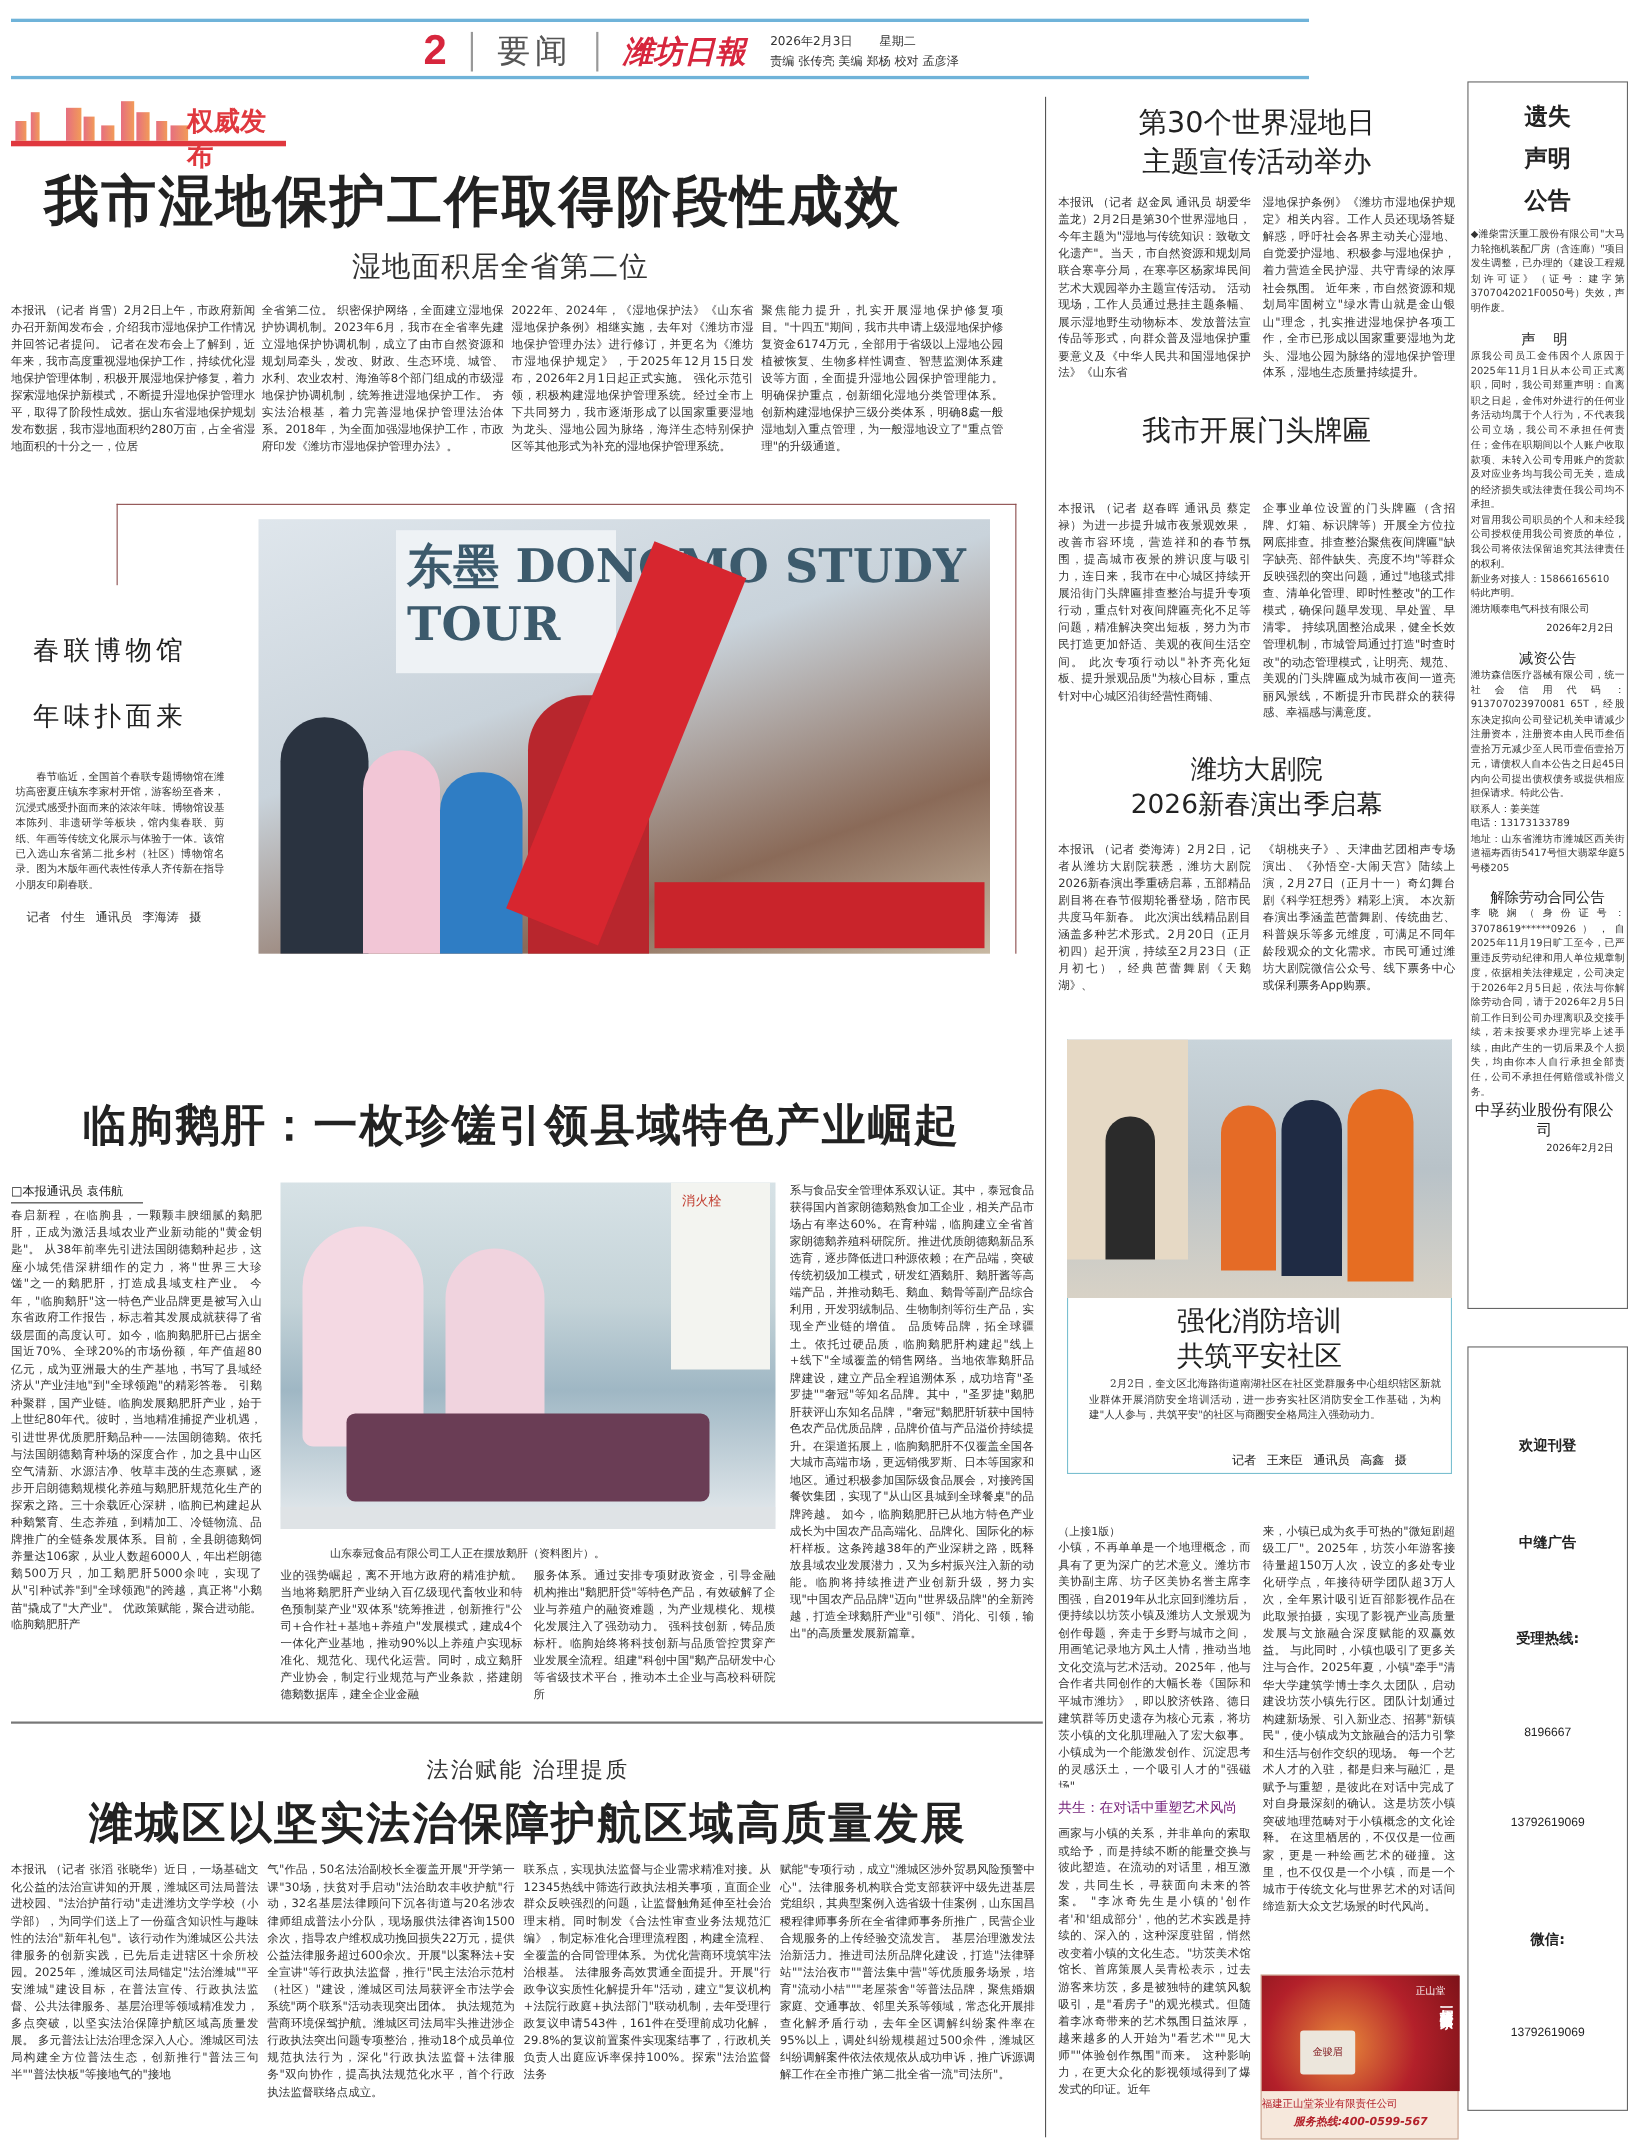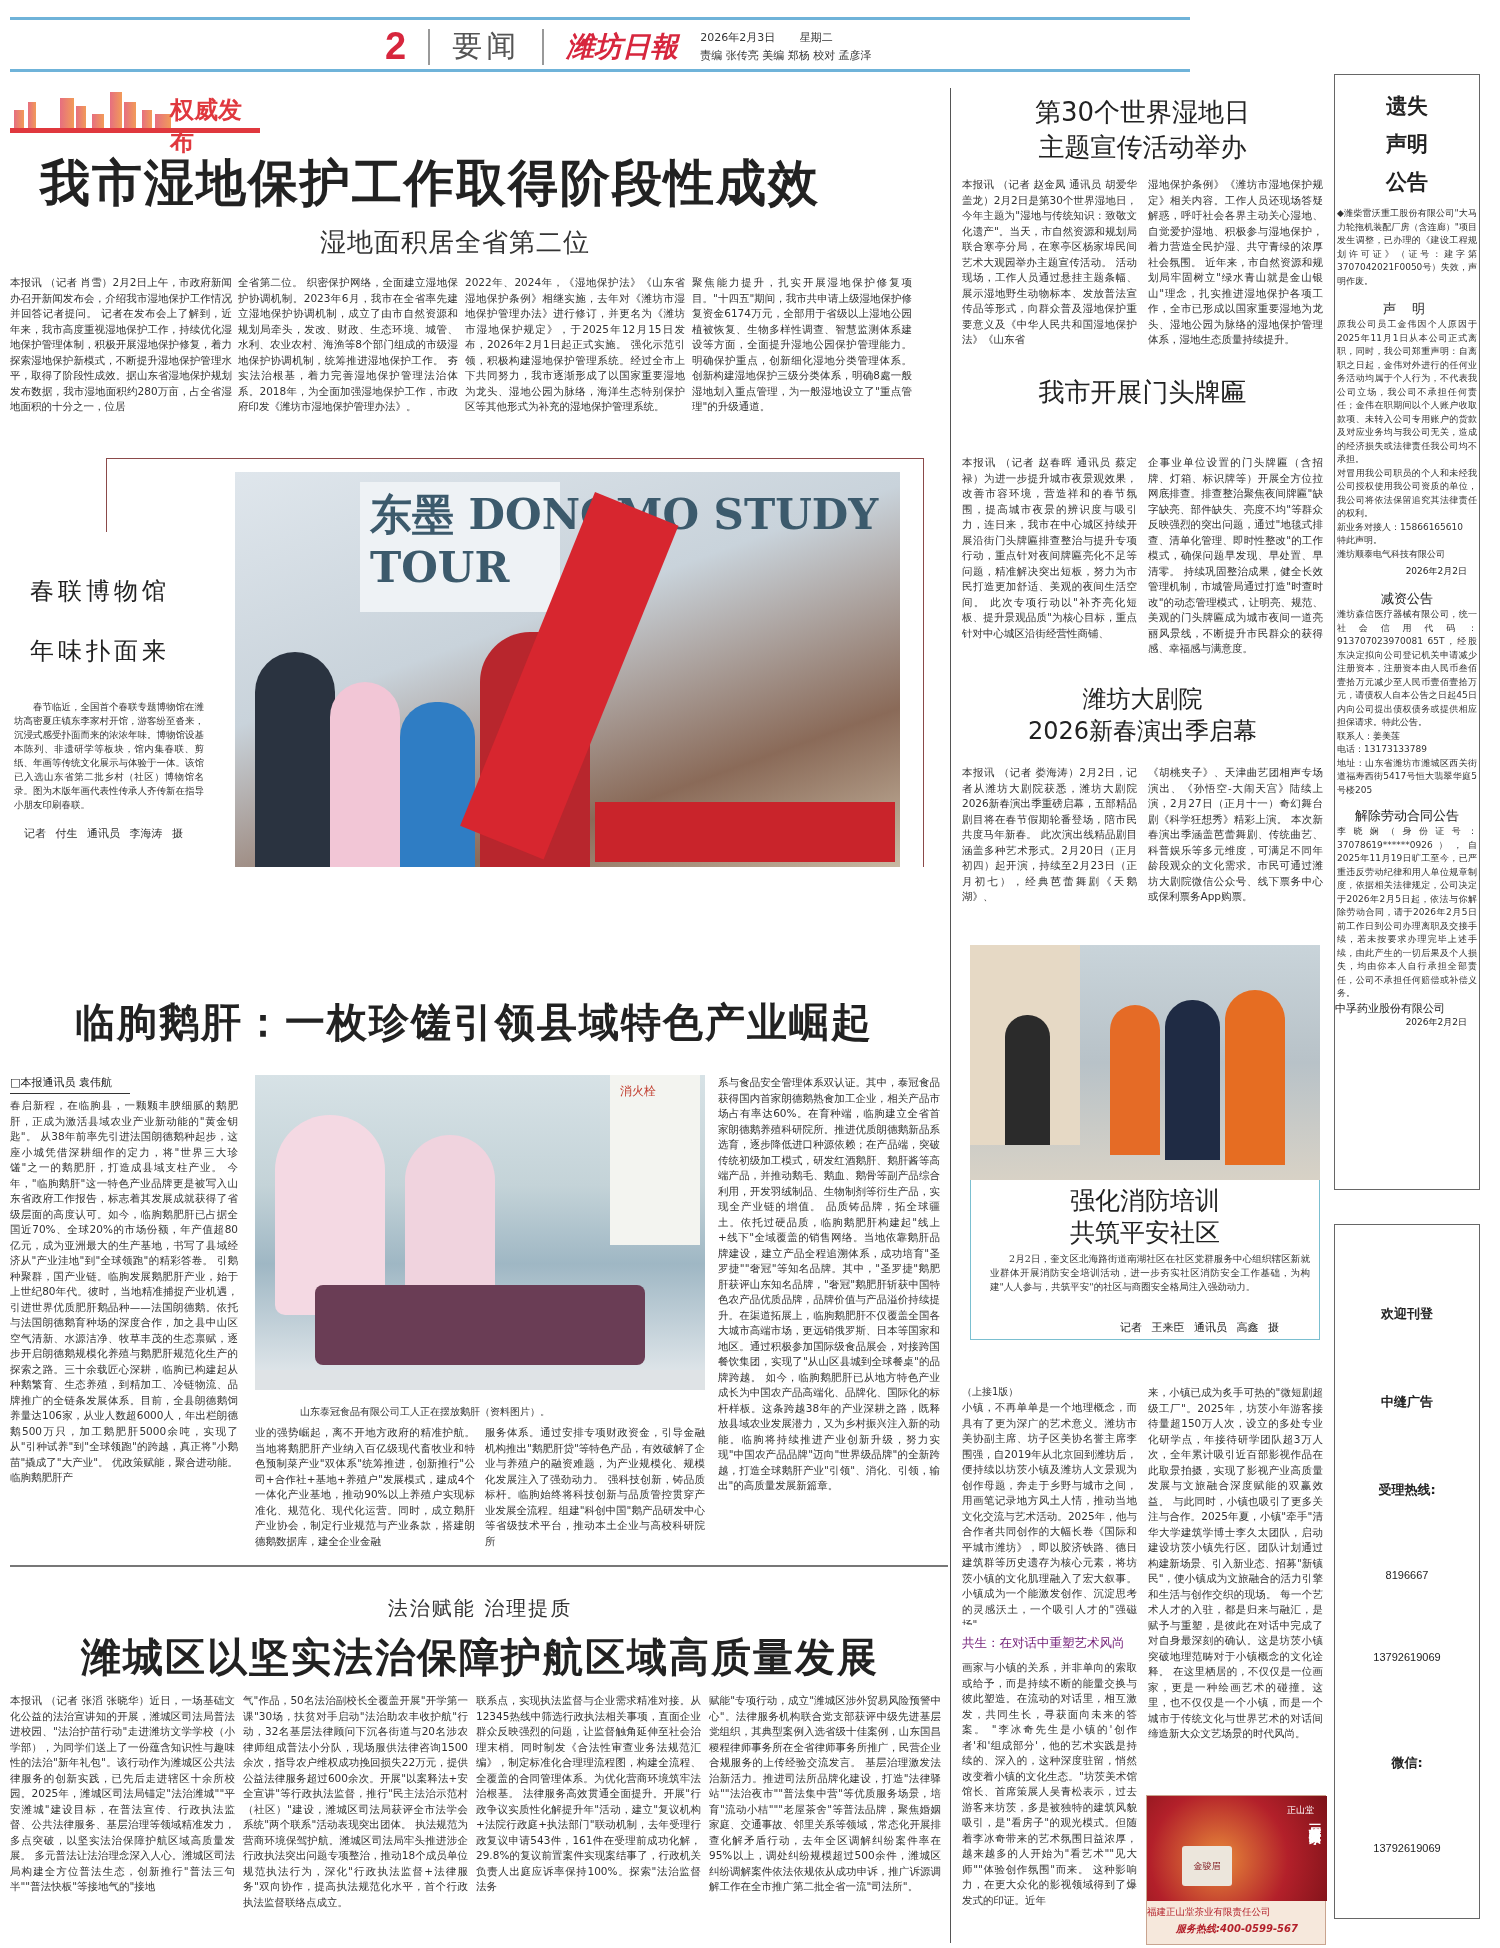--- a/index.html
+++ b/index.html
@@ -203,21 +203,21 @@
 特此声明。
 潍坊顺泰电气科技有限公司</div>
   <div style="text-align:right;font-size:9px;padding-right:12px;margin-top:4px">2026年2月2日</div>
   <div style="text-align:center;font-size:13px;margin-top:12px">减资公告</div>
   <div class="txt" style="padding:0 2px;font-size:9px;line-height:13.5px;white-space:pre-line">潍坊森信医疗器械有限公司，统一社会信用代码：913707023970081 65T，经股东决定拟向公司登记机关申请减少注册资本，注册资本由人民币叁佰壹拾万元减少至人民币壹佰壹拾万元，请债权人自本公告之日起45日内向公司提出债权债务或提供相应担保请求。特此公告。
 联系人：姜美莲
 电话：13173133789
 地址：山东省潍坊市潍城区西关街道福寿西街5417号恒大翡翠华庭5号楼205</div>
   <div style="text-align:center;font-size:13px;margin-top:10px">解除劳动合同公告</div>
   <div class="txt" style="padding:0 2px;font-size:9px;line-height:13.5px">李晓娴（身份证号：37078619******0926），自2025年11月19日旷工至今，已严重违反劳动纪律和用人单位规章制度，依据相关法律规定，公司决定于2026年2月5日起，依法与你解除劳动合同，请于2026年2月5日前工作日到公司办理离职及交接手续，若未按要求办理完毕上述手续，由此产生的一切后果及个人损失，均由你本人自行承担全部责任，公司不承担任何赔偿或补偿义务。</div>
-  <div style="text-align:left;font-size:11px;padding-right:6px">中孚药业股份有限公司</div>
+  <div style="text-align:center;font-size:14px;padding-right:6px">中孚药业股份有限公司</div>
   <div style="text-align:right;font-size:9px;padding-right:12px">2026年2月2日</div>
 </div>
 
 <div class="adbox" style="left:1334px;top:1224px;width:146px;height:695px;text-align:center">
   <div style="margin-top:80px;font-size:13px;font-weight:bold">欢迎刊登</div>
   <div style="margin-top:70px;font-size:13px;font-weight:bold">中缝广告</div>
   <div style="margin-top:70px;font-size:13px;font-weight:bold">受理热线:</div>
   <div style="margin-top:70px;font-size:11px;font-family:'Liberation Sans',sans-serif">8196667</div>
   <div style="margin-top:70px;font-size:11px;font-family:'Liberation Sans',sans-serif">13792619069</div>
   <div style="margin-top:91px;font-size:13px;font-weight:bold">微信:</div>

